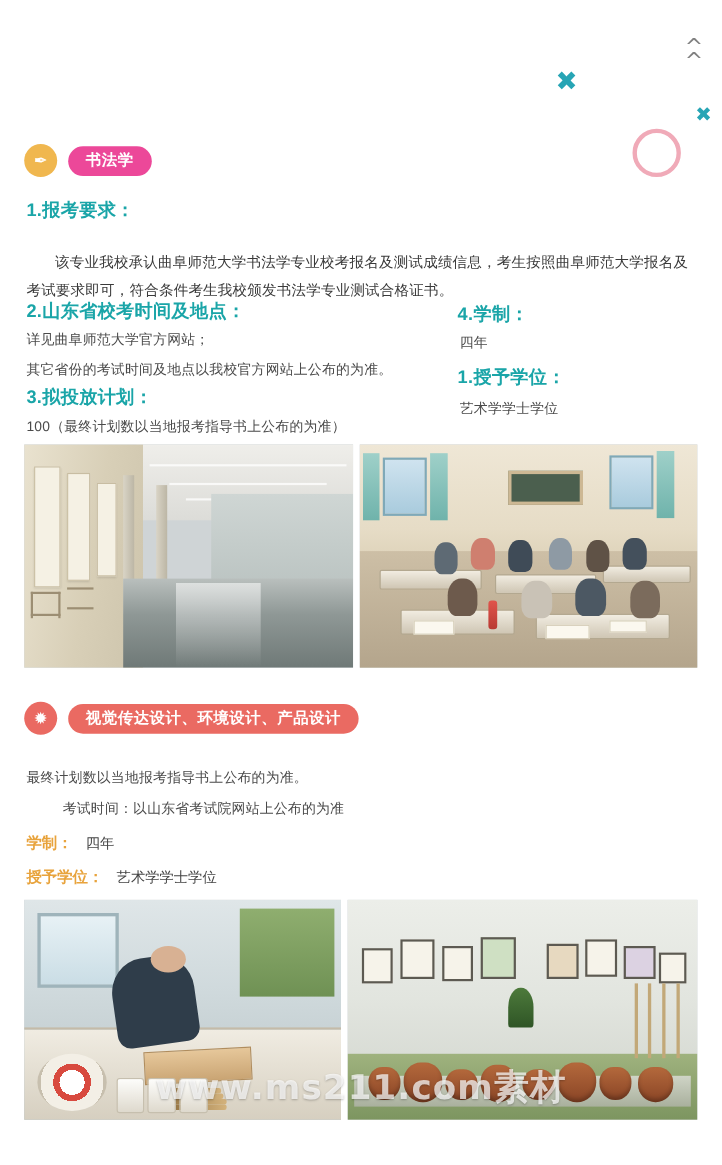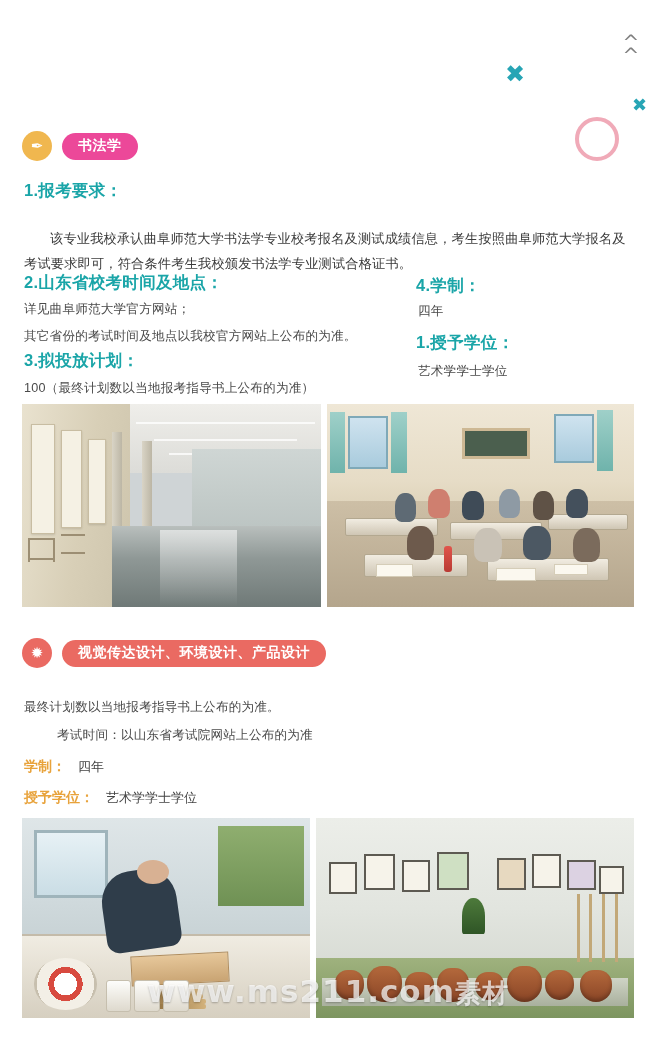--- a/index.html
+++ b/index.html
@@ -293,21 +293,21 @@
     bottom: 48px;
     text-align: center;
     font-family: "DejaVu Sans", sans-serif;
     font-size: 31px;
     font-weight: bold;
     letter-spacing: 1px;
     color: rgba(255,255,255,.72);
     text-shadow: 0 1px 2px rgba(0,0,0,.25);
     pointer-events: none;
   }
-  .watermark .suffix { font-size: 26px; }
+  .watermark .suffix { font-size: 32px; }
 </style>
 </head>
 <body>
 
 <div class="deco chevrons">
   <div>^</div>
   <div>^</div>
 </div>
 <div class="deco cross-teal">✖</div>
 <div class="deco cross-teal-sm">✖</div>

